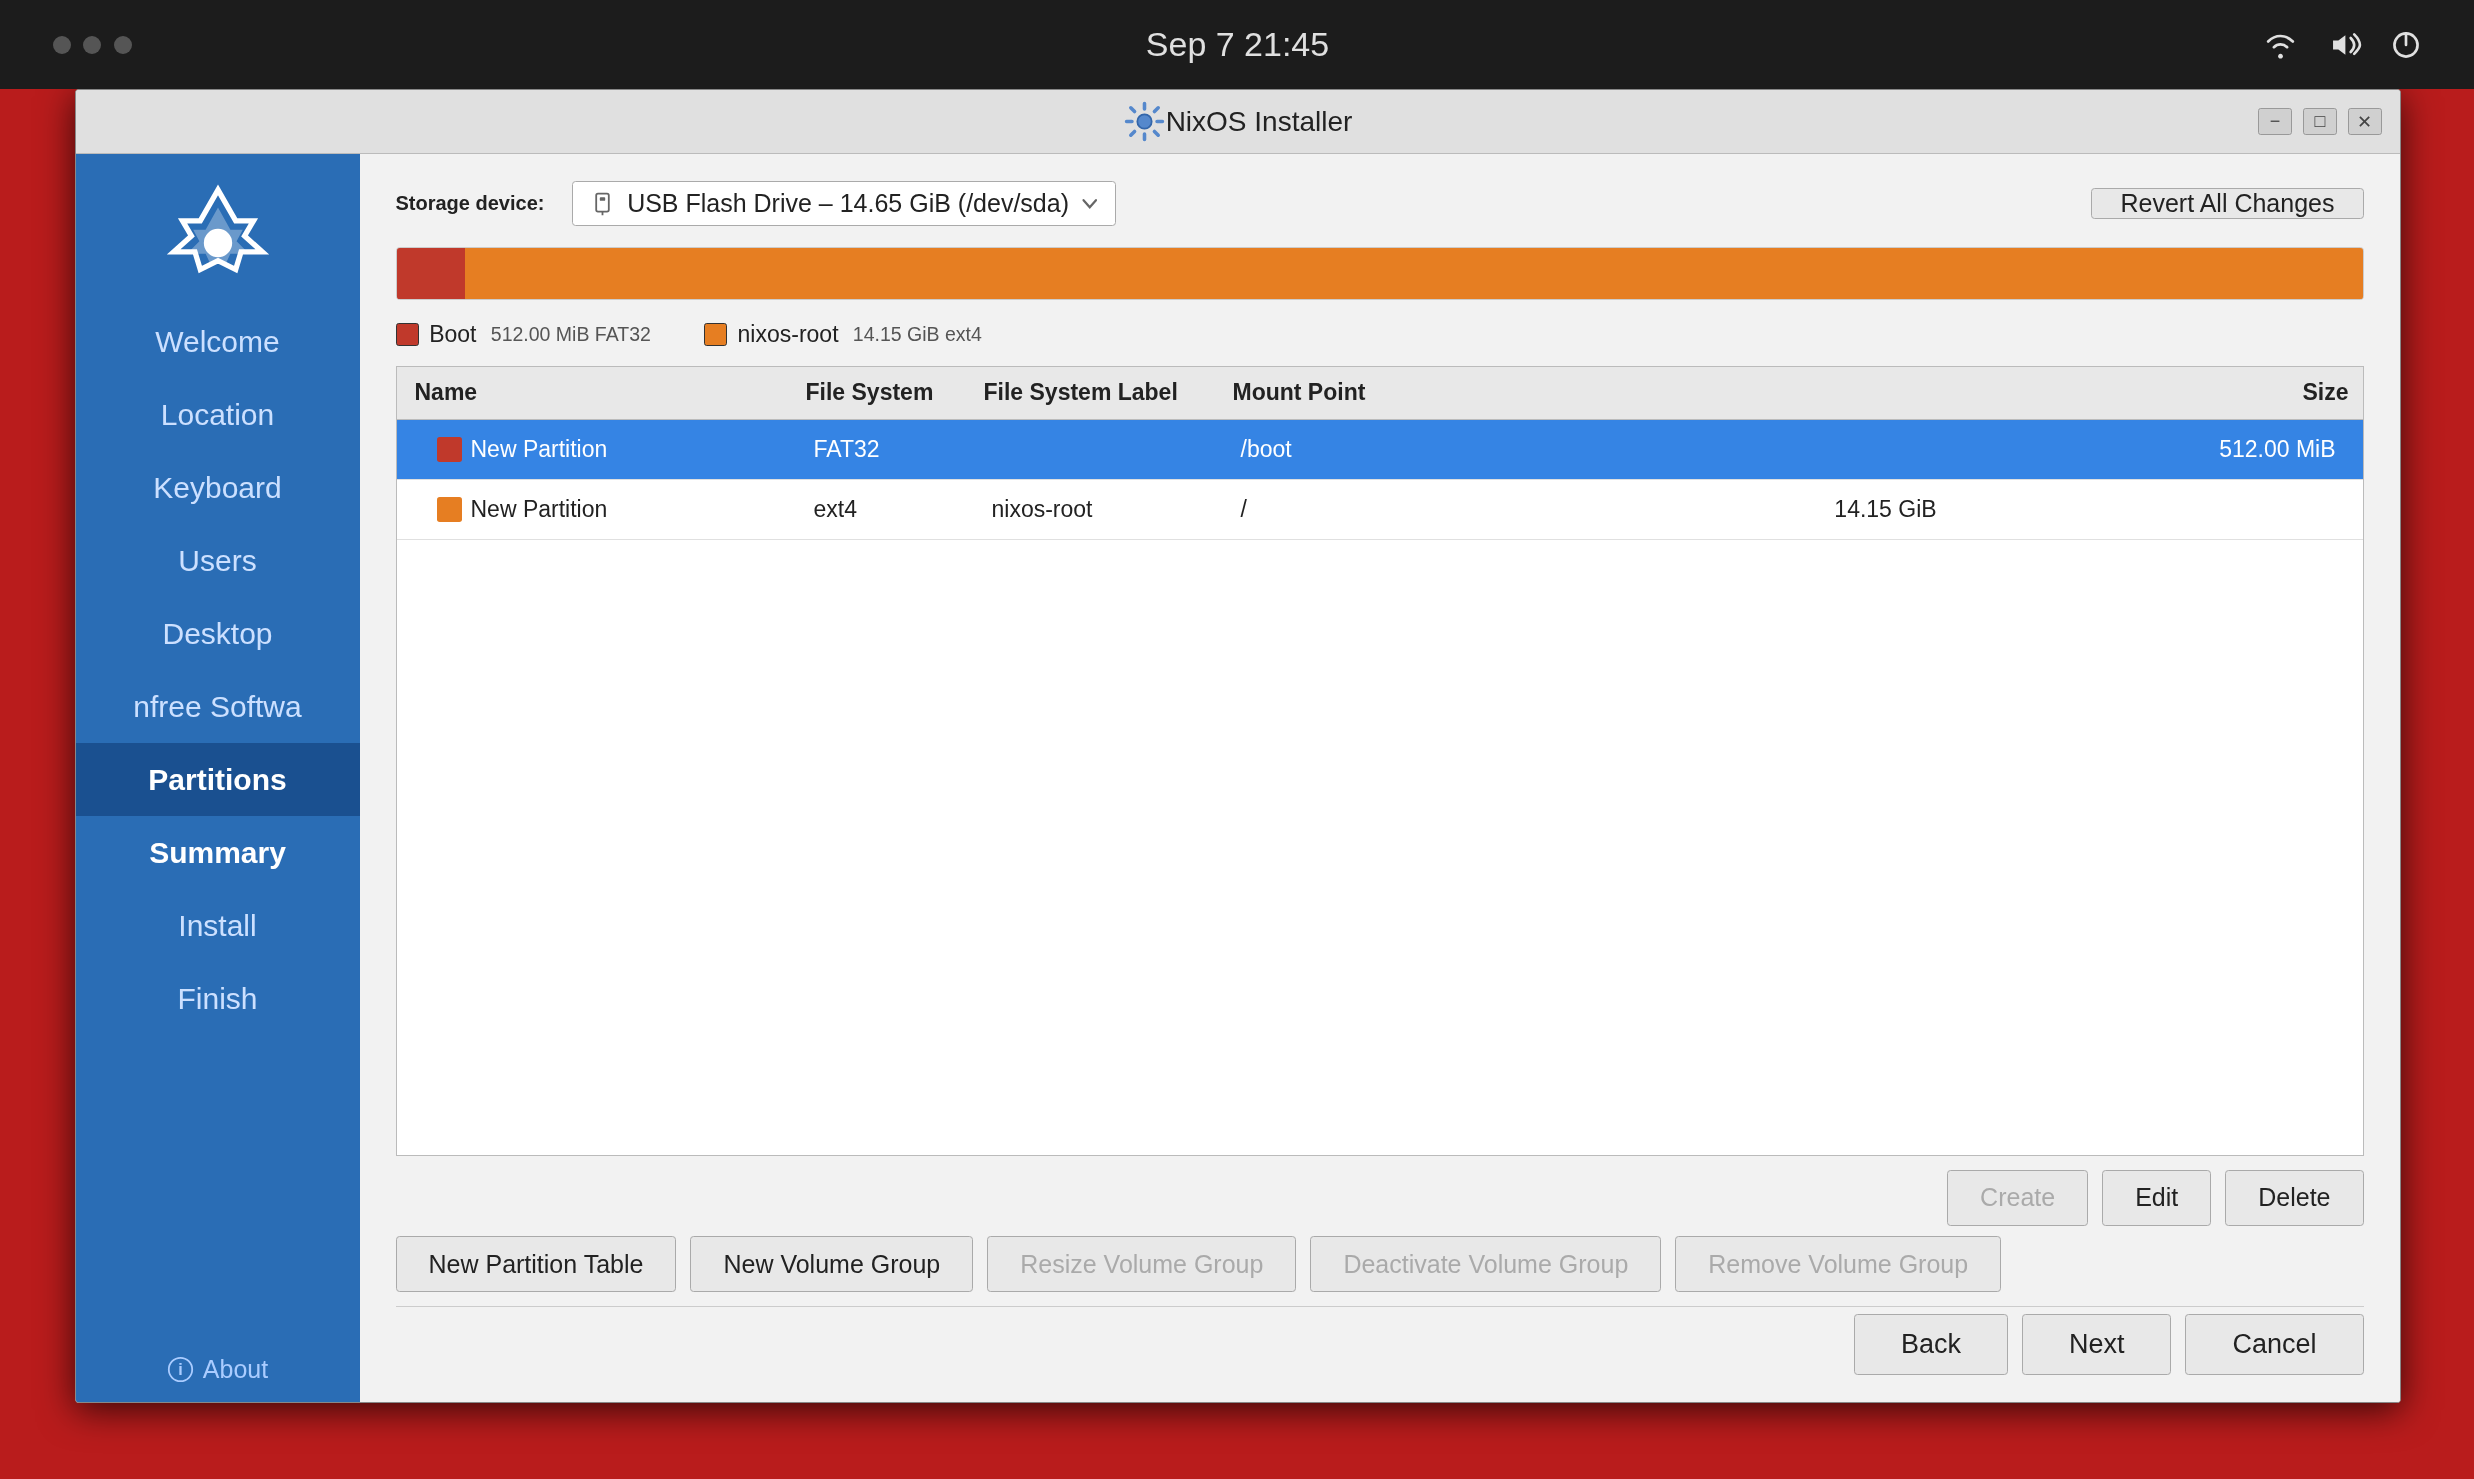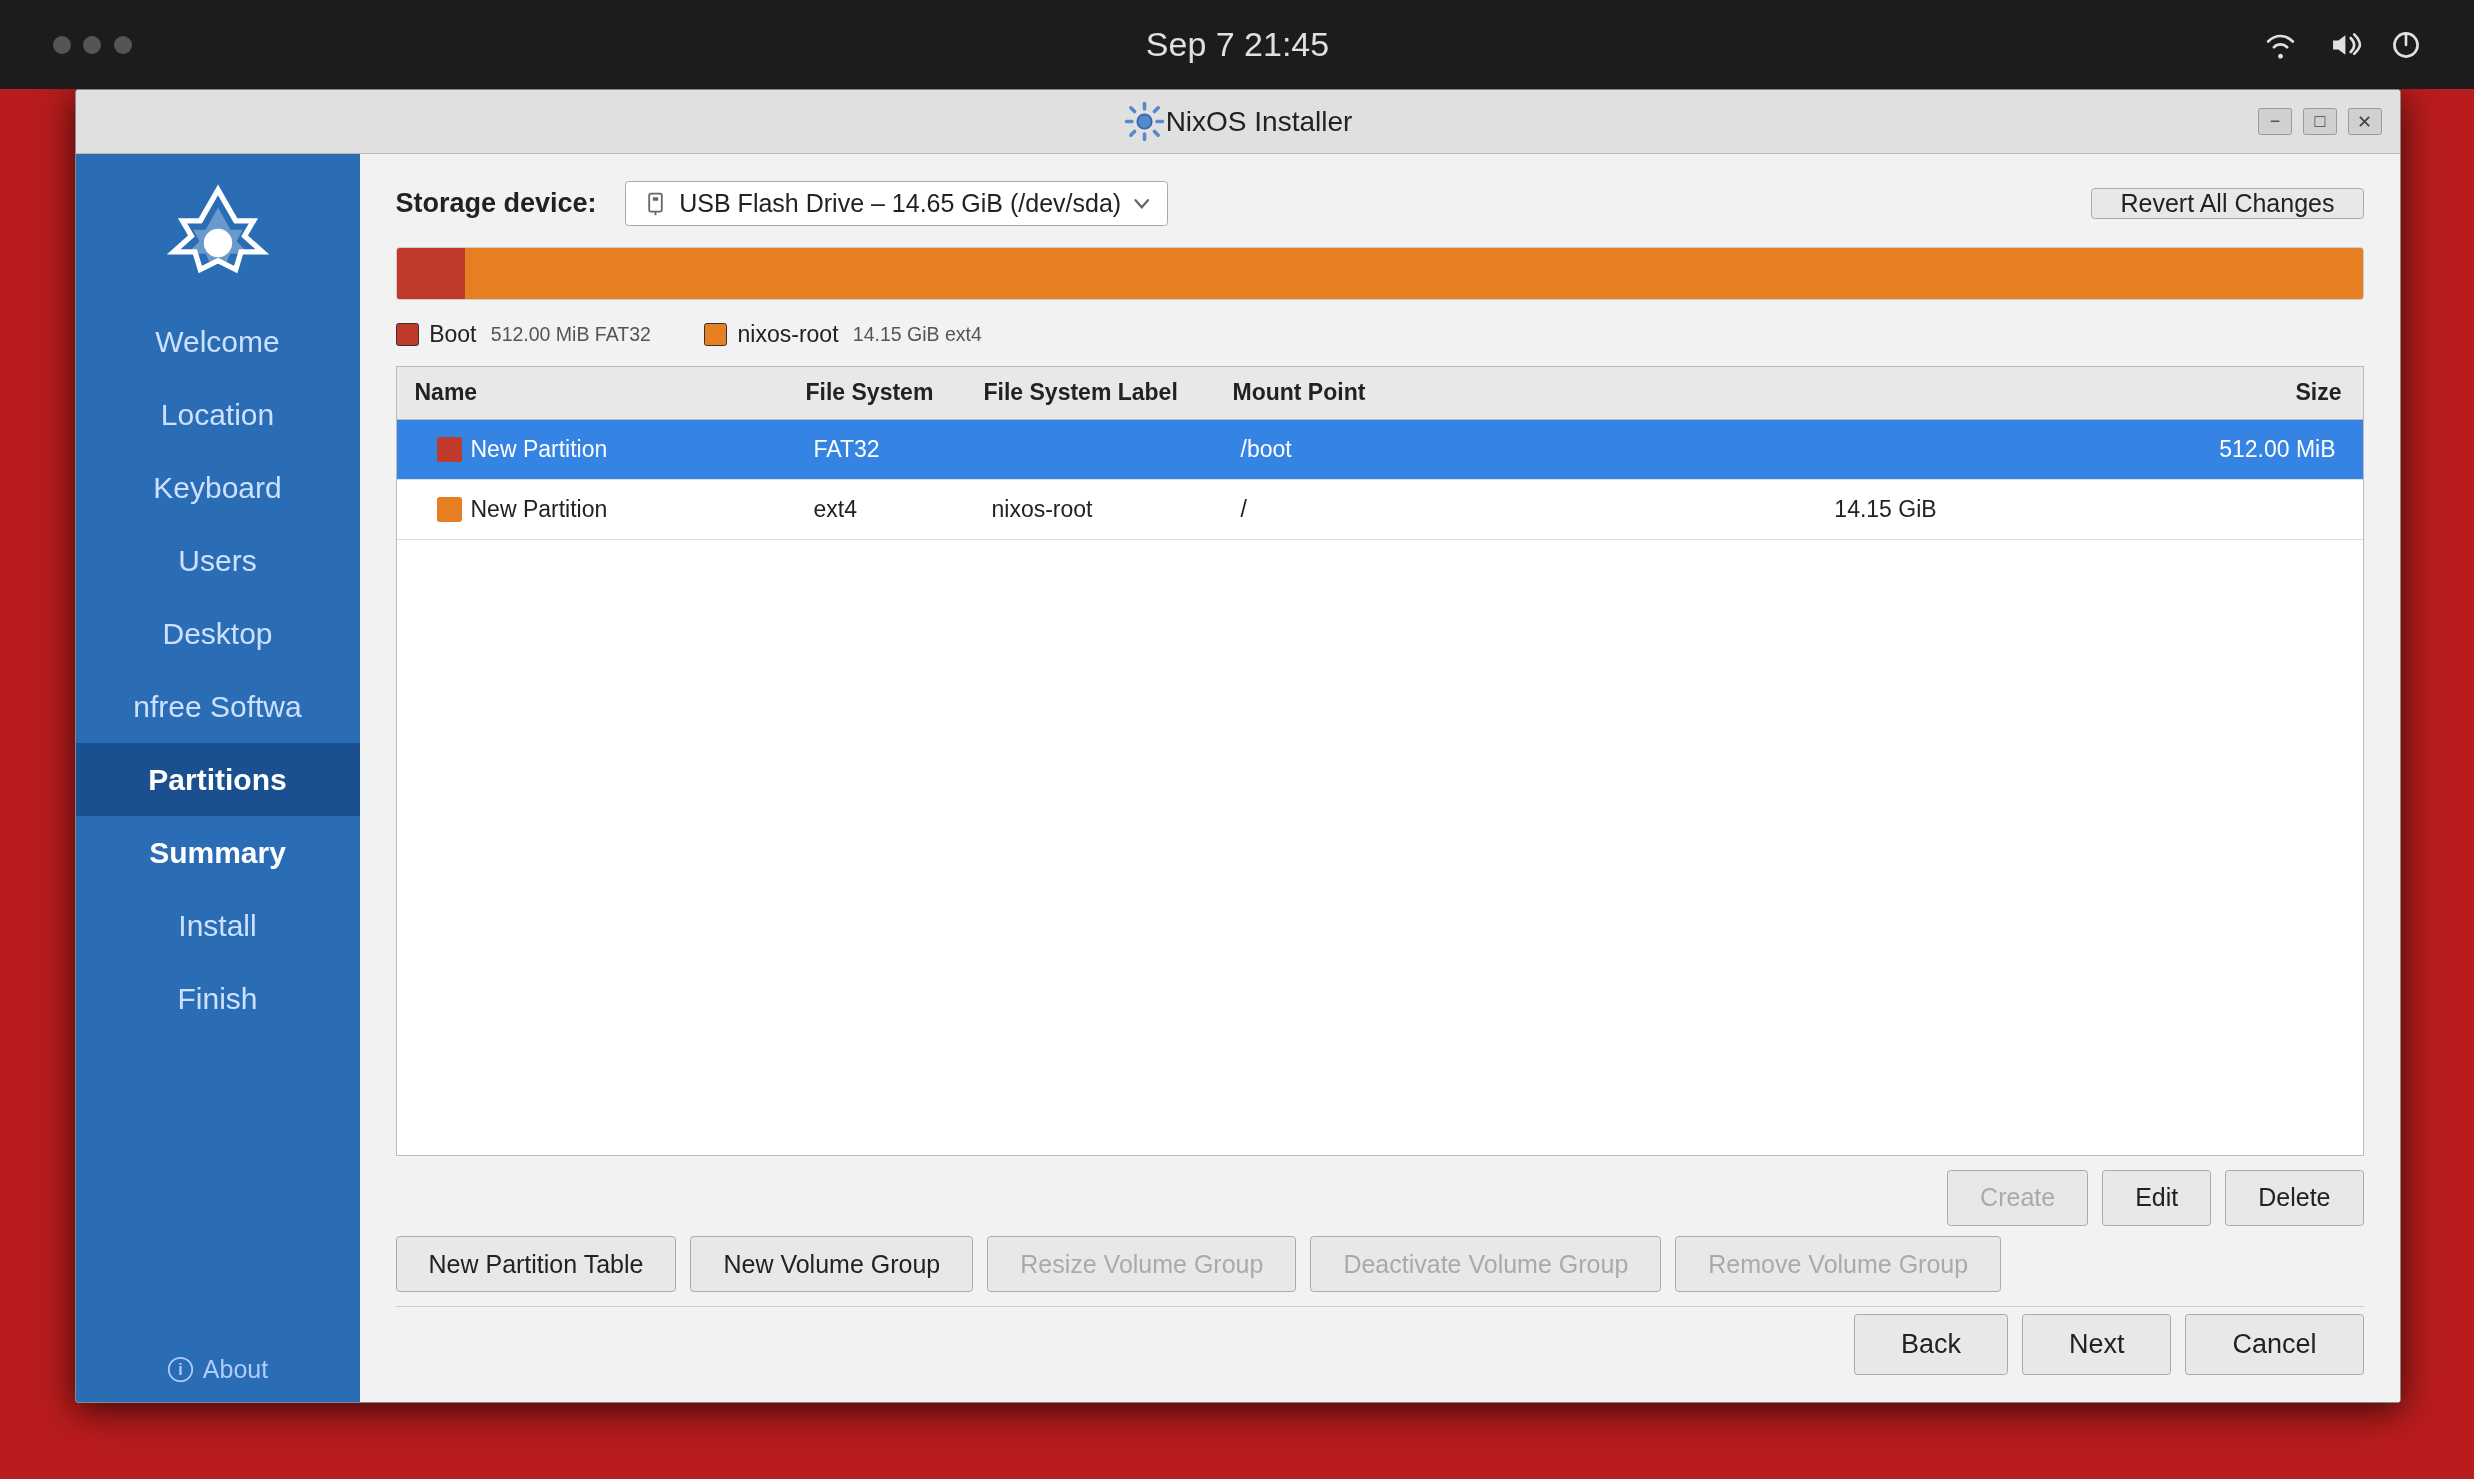--- a/index.html
+++ b/index.html
@@ -163,21 +163,21 @@
     }
 
     
     .top-row {
       display: flex;
       align-items: center;
       justify-content: space-between;
       margin-bottom: 21px;
     }
     .storage-label {
-      font-size: 27px;
+      font-size: 20px;
       color: #222;
       font-weight: bold;
       margin-right: 14px;
     }
     .storage-select {
       display: flex;
       align-items: center;
       background: white;
       border: 1.8px solid #aaa;
       border-radius: 3.6px;
@@ -263,21 +263,21 @@
     .table-header-cell {
       font-size: 23px;
       font-weight: bold;
       color: #222;
       padding: 0 18px;
     }
     .col-name { width: 391px; }
     .col-fs { width: 178px; }
     .col-fslabel { width: 249px; }
     .col-mount { width: 195px; }
-    .col-size { flex: 1; text-align: right; padding-right: 21px; }
+    .col-size { flex: 1; text-align: right; padding-right: 14px; }
 
     .table-row {
       display: flex;
       align-items: center;
       padding: 16px 0;
       border-bottom: 0.9px solid #e0e0e0;
       cursor: pointer;
     }
     .table-row.selected {
       background: #3584e4;

